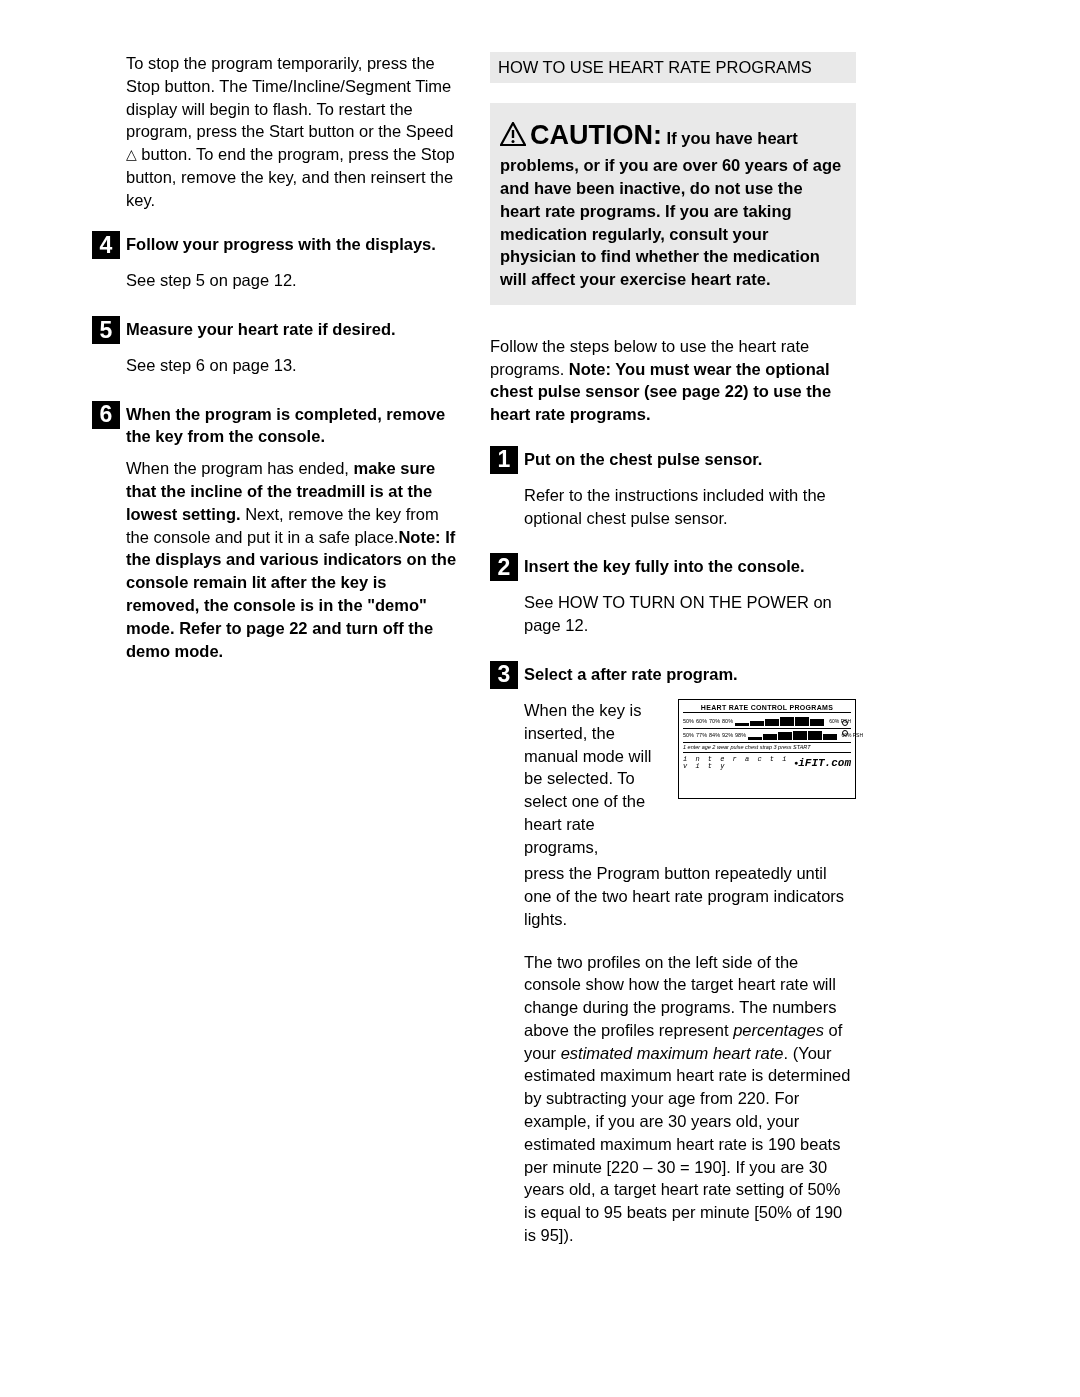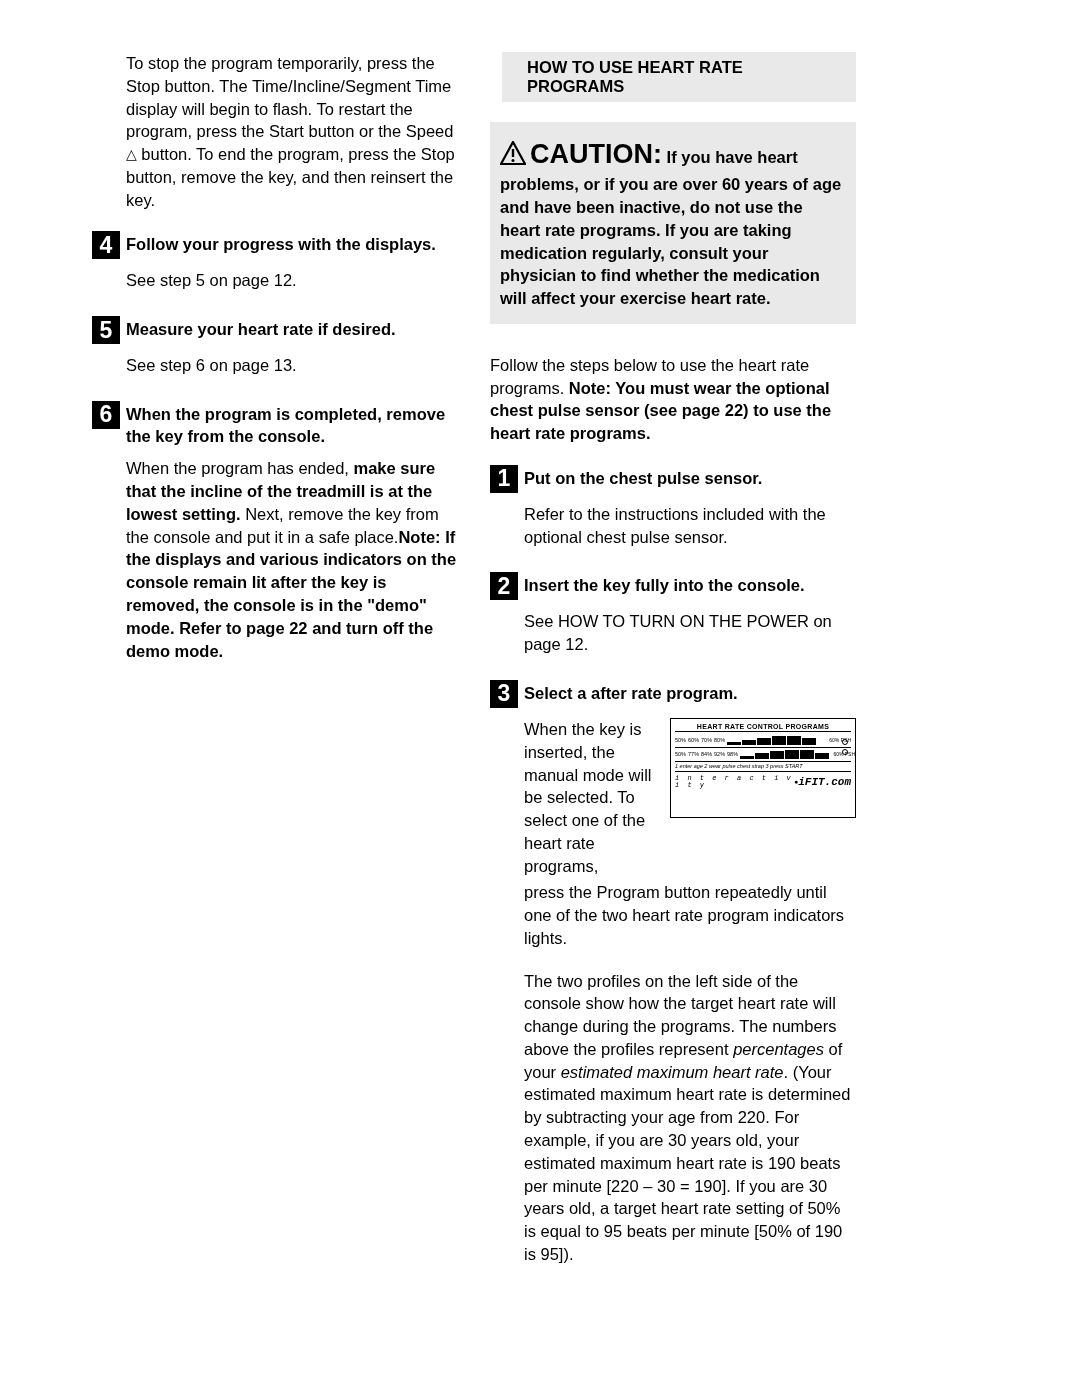--- a/index.html
+++ b/index.html
@@ -56,25 +56,24 @@
   .step-body {
     padding-left: 34px;
     font-size: 16.5px;
     line-height: 1.38;
     margin: 10px 0 24px 0;
   }
   .step-body p { margin: 0 0 20px 0; }
   .step-body p:last-child { margin-bottom: 0; }
   .hdr-bar {
     background: #e9e9e9;
-    padding: 6px 25px;
-    font-weight: bold;
+    padding: 6px 8px;
+    font-weight: normal;
     font-size: 16.5px;
     margin-bottom: 20px;
-    margin-left: 12px;
   }
   .caution-box {
     background: #e9e9e9;
     padding: 14px 10px 14px 10px;
     font-size: 16.5px;
     line-height: 1.38;
     margin-bottom: 30px;
   }
   .caution-lead {
     font-size: 27px;
@@ -82,21 +81,21 @@
     vertical-align: baseline;
   }
   .warn-tri {
     display: inline-block;
     vertical-align: -2px;
     margin-right: 4px;
   }
   .warn-tri svg { display: block; }
   .step3-wrap {
     display: flex;
-    gap: 6px;
+    gap: 14px;
     align-items: flex-start;
   }
   .step3-text { flex: 0 0 140px; }
   .console {
     flex: 1;
     border: 1.5px solid #000;
     height: 100px;
     position: relative;
     padding: 6px 6px 6px 8px;
     font-size: 6px;

